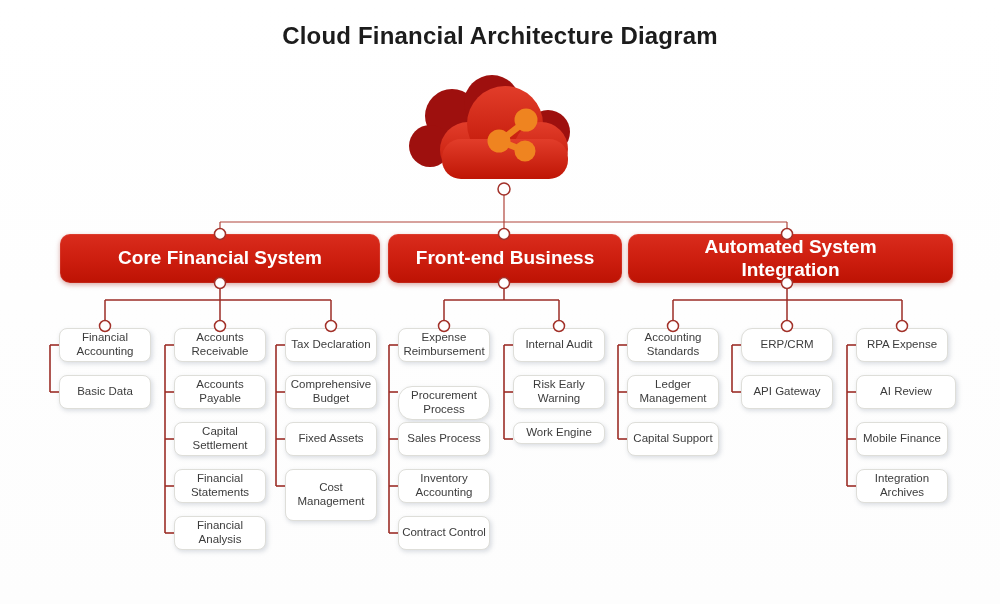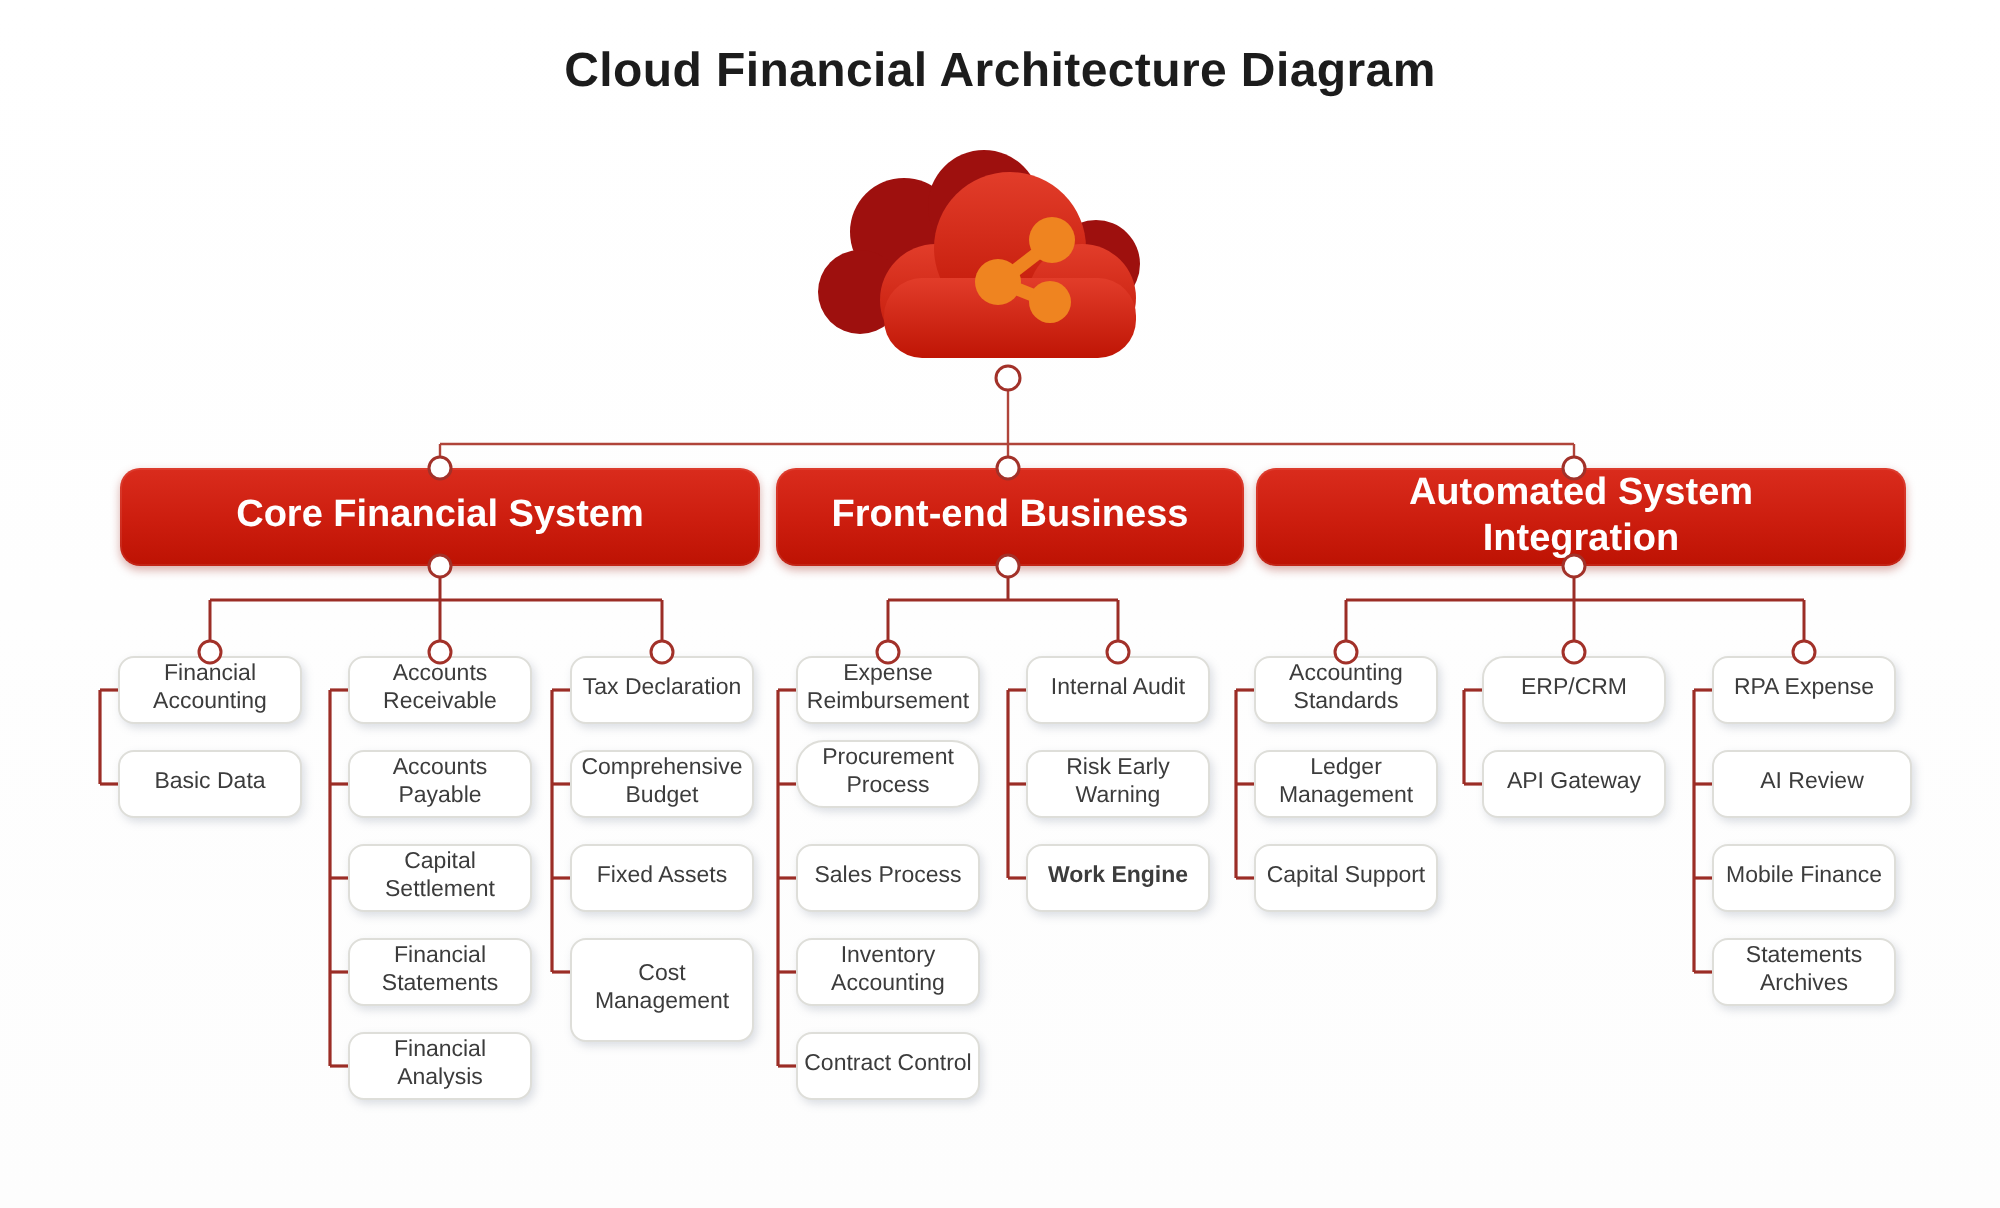--- a/index.html
+++ b/index.html
@@ -51,39 +51,39 @@
       <div class="leaf" style="left: 174px; top: 469px; width: 92px; height: 34px;">Financial Statements</div>
       <div class="leaf" style="left: 174px; top: 516px; width: 92px; height: 34px;">Financial Analysis</div>
       <div class="leaf" style="left: 285px; top: 328px; width: 92px; height: 34px;">Tax Declaration</div>
       <div class="leaf" style="left: 285px; top: 375px; width: 92px; height: 34px;">Comprehensive Budget</div>
       <div class="leaf" style="left: 285px; top: 422px; width: 92px; height: 34px;">Fixed Assets</div>
       <div class="leaf" style="left: 285px; top: 469px; width: 92px; height: 52px;">Cost Management</div>
       <div class="hdr" style="left: 388px; top: 234px; width: 234px; height: 49px;">
         <span>Front-end Business</span>
       </div>
       <div class="leaf" style="left: 398px; top: 328px; width: 92px; height: 34px;">Expense Reimbursement</div>
-      <div class="leaf" style="left: 398px; top: 370px; width: 92px; height: 34px; border-radius: 14px;">Procurement Process</div>
+      <div class="leaf" style="left: 398px; top: 386px; width: 92px; height: 34px; border-radius: 14px;">Procurement Process</div>
       <div class="leaf" style="left: 398px; top: 422px; width: 92px; height: 34px;">Sales Process</div>
       <div class="leaf" style="left: 398px; top: 469px; width: 92px; height: 34px;">Inventory Accounting</div>
       <div class="leaf" style="left: 398px; top: 516px; width: 92px; height: 34px;">Contract Control</div>
       <div class="leaf" style="left: 513px; top: 328px; width: 92px; height: 34px;">Internal Audit</div>
       <div class="leaf" style="left: 513px; top: 375px; width: 92px; height: 34px;">Risk Early Warning</div>
-      <div class="leaf" style="left: 513px; top: 422px; width: 92px; height: 34px; font-weight: bold;">Work Engine</div>
+      <div class="leaf" style="left: 513px; top: 422px; width: 92px; height: 22px;">Work Engine</div>
       <div class="hdr" style="left: 628px; top: 234px; width: 325px; height: 49px;">
         <span>Automated System Integration</span>
       </div>
       <div class="leaf" style="left: 627px; top: 328px; width: 92px; height: 34px;">Accounting Standards</div>
       <div class="leaf" style="left: 627px; top: 375px; width: 92px; height: 34px;">Ledger Management</div>
       <div class="leaf" style="left: 627px; top: 422px; width: 92px; height: 34px;">Capital Support</div>
       <div class="leaf" style="left: 741px; top: 328px; width: 92px; height: 34px; border-radius: 11px;">ERP/CRM</div>
       <div class="leaf" style="left: 741px; top: 375px; width: 92px; height: 34px;">API Gateway</div>
       <div class="leaf" style="left: 856px; top: 328px; width: 92px; height: 34px;">RPA Expense</div>
       <div class="leaf" style="left: 856px; top: 375px; width: 100px; height: 34px;">AI Review</div>
       <div class="leaf" style="left: 856px; top: 422px; width: 92px; height: 34px;">Mobile Finance</div>
-      <div class="leaf" style="left: 856px; top: 469px; width: 92px; height: 34px;">Statements Archives</div>
+      <div class="leaf" style="left: 856px; top: 469px; width: 92px; height: 34px;">Integration Archives</div>
     </div>
   <svg id="wires" width="1000" height="604" viewBox="0 0 1000 604">
       <g>
         <line x1="504" y1="195" x2="504" y2="222" stroke="#b0443a" stroke-width="1.2"></line>
         <line x1="220" y1="222" x2="787" y2="222" stroke="#b0443a" stroke-width="1.2"></line>
         <line x1="220" y1="222" x2="220" y2="230" stroke="#b0443a" stroke-width="1.2"></line>
         <line x1="220" y1="283" x2="220" y2="300" stroke="#9b2d26" stroke-width="1.5"></line>
         <line x1="105" y1="300" x2="331" y2="300" stroke="#9b2d26" stroke-width="1.5"></line>
         <line x1="105" y1="300" x2="105" y2="326" stroke="#9b2d26" stroke-width="1.5"></line>
         <line x1="50" y1="345" x2="50" y2="392" stroke="#9b2d26" stroke-width="1.6"></line>

